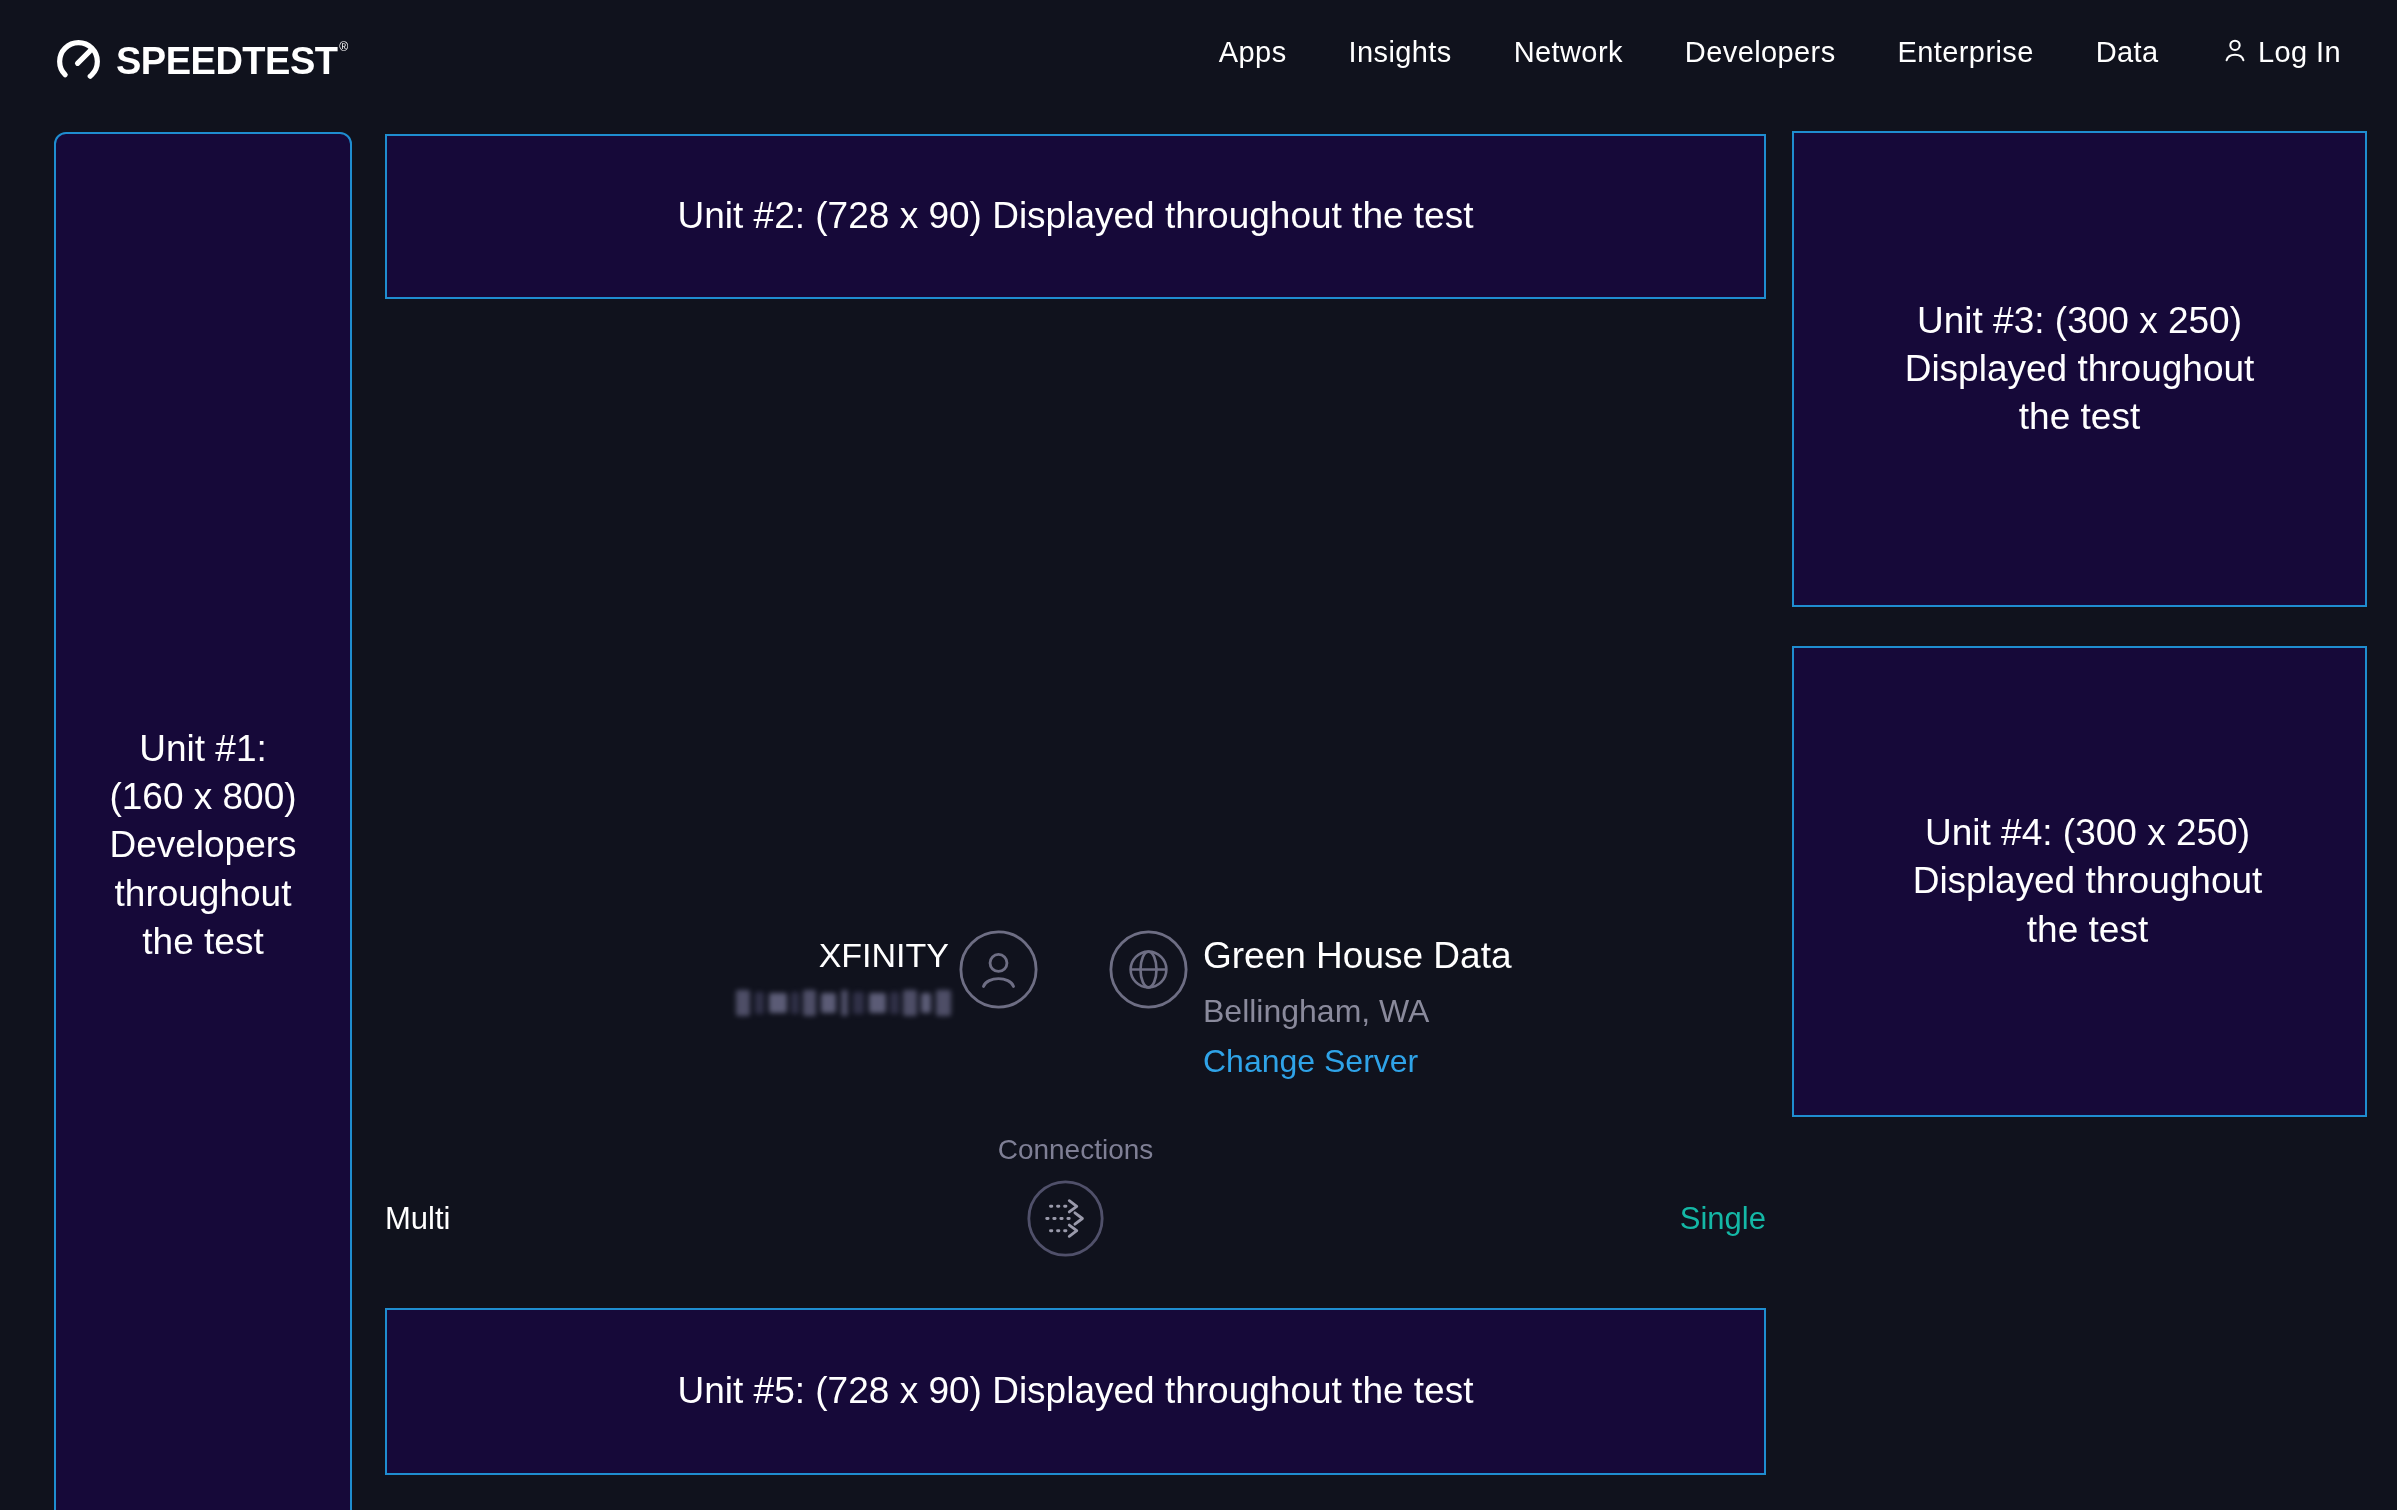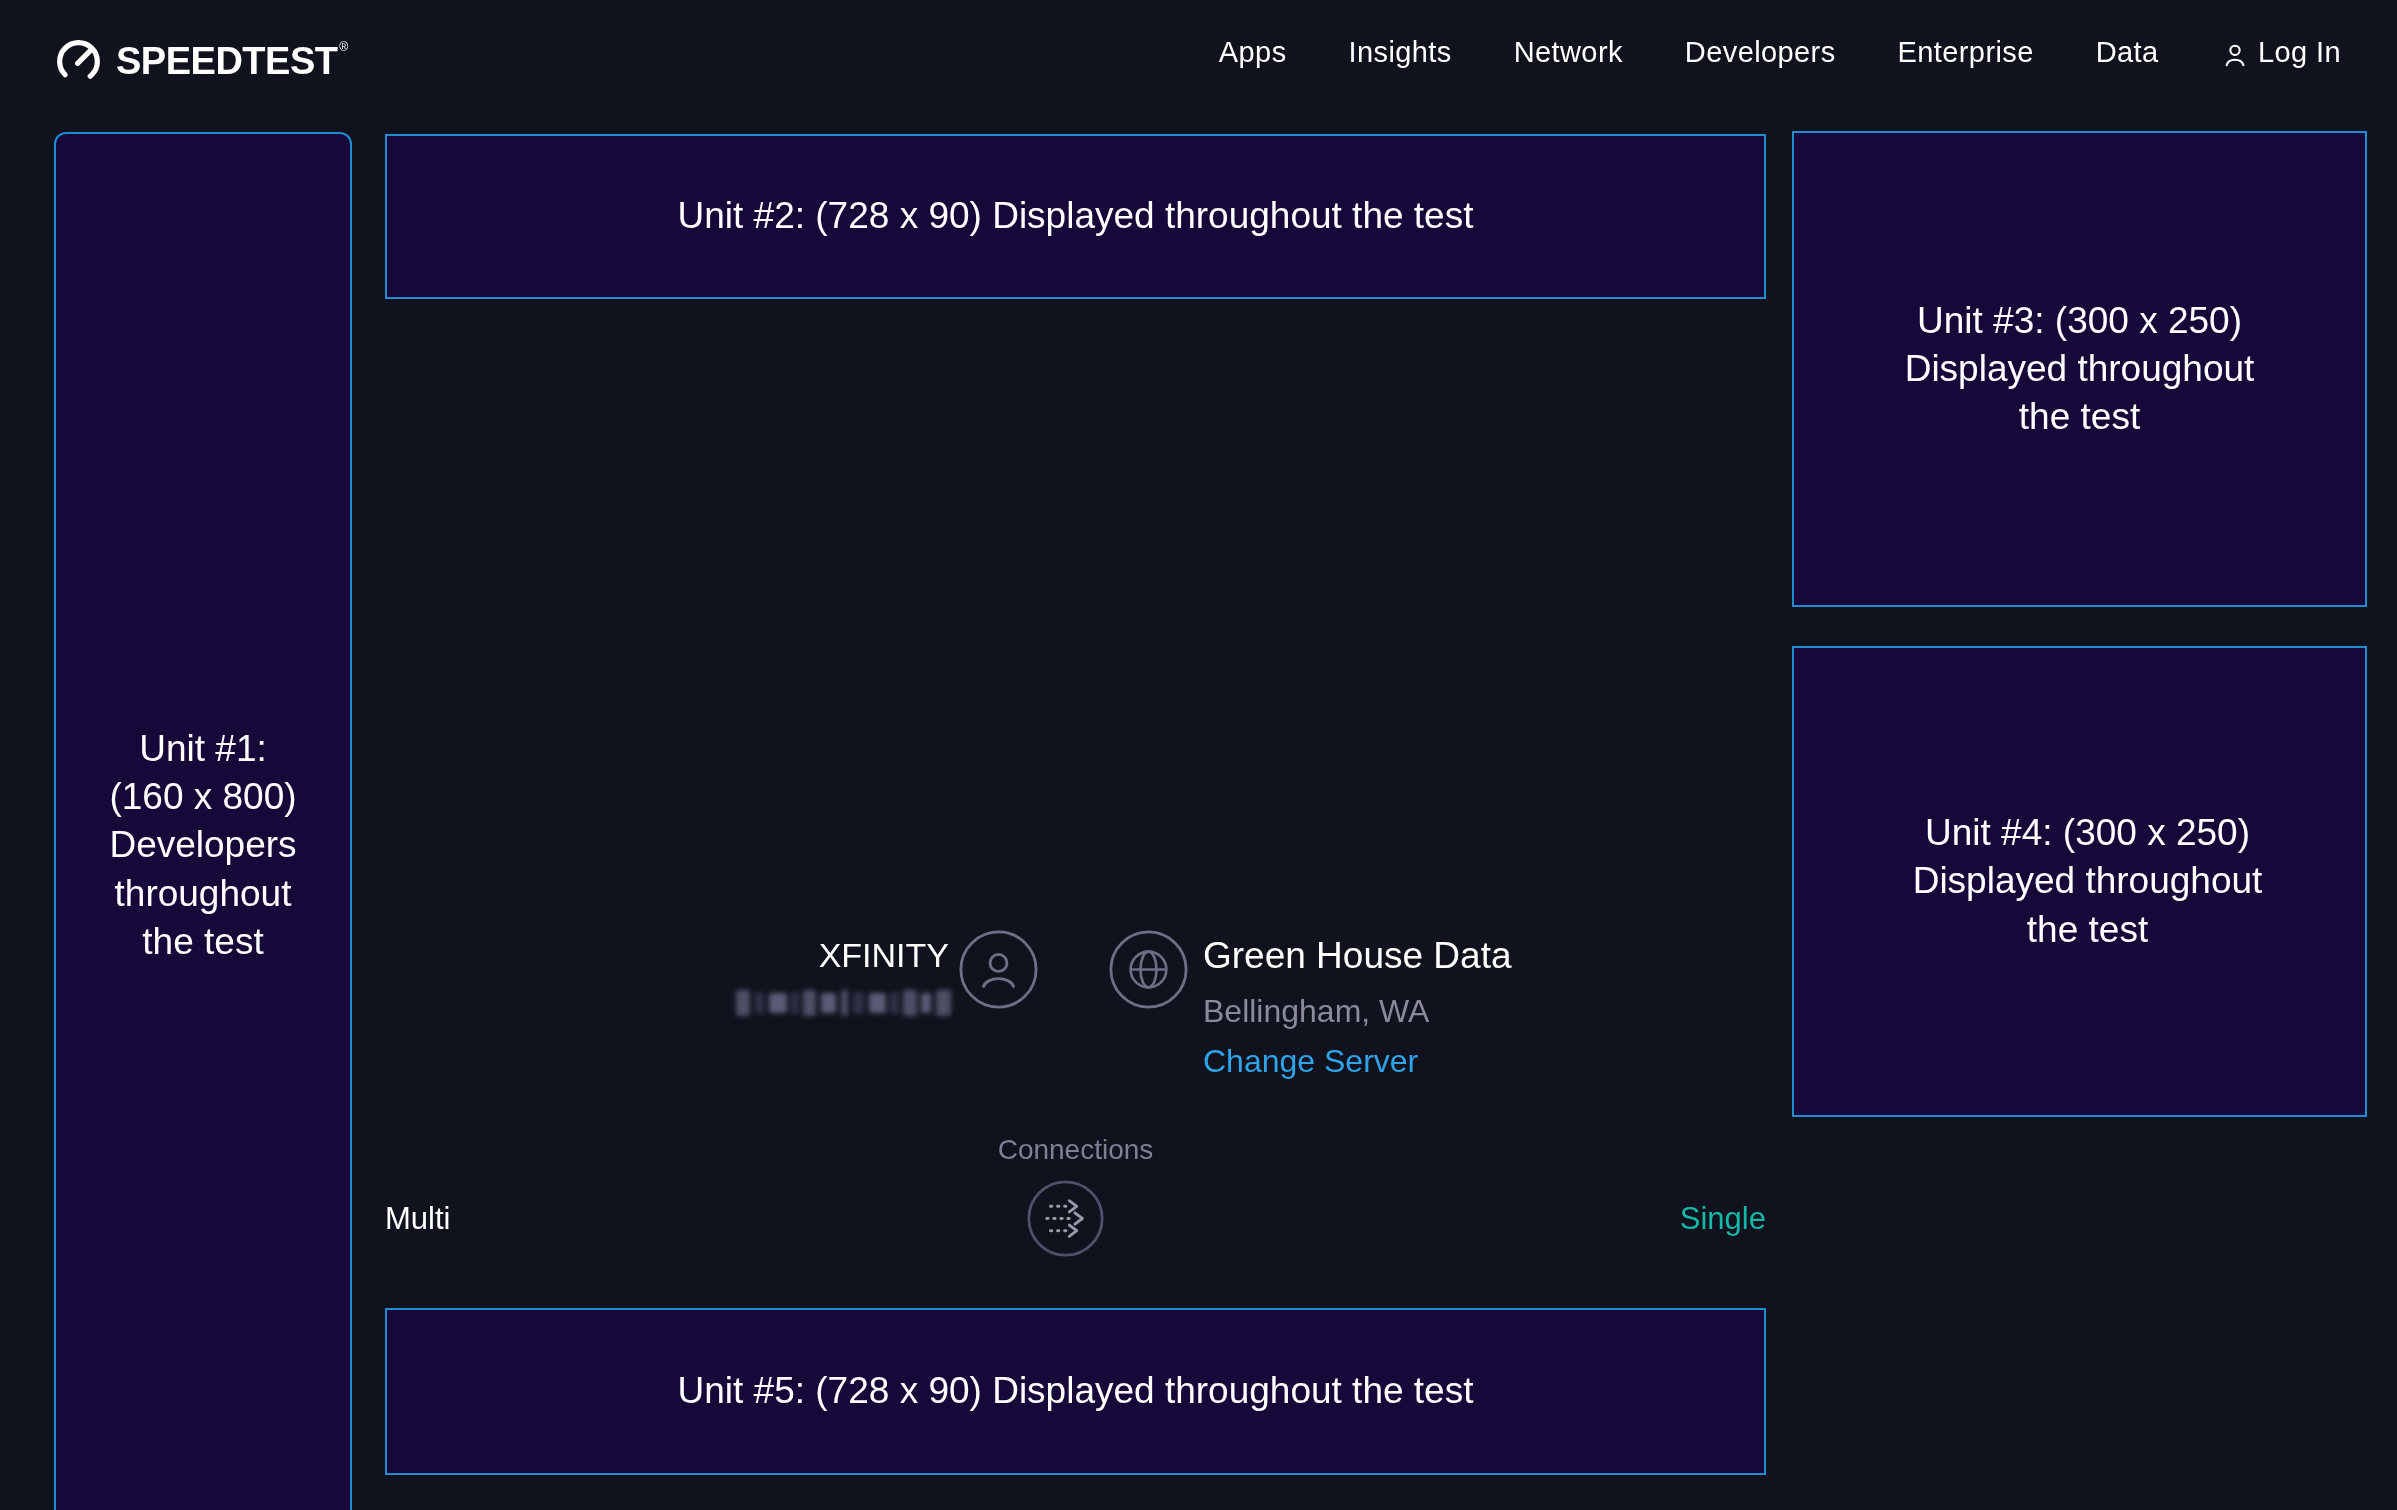--- a/index.html
+++ b/index.html
@@ -9,21 +9,21 @@
     font-family:"Liberation Sans", sans-serif;
     -webkit-font-smoothing:antialiased;
   }
   
   .logo{position:absolute;left:54px;top:34px;display:flex;align-items:flex-start;cursor:pointer;}
   .logo svg{margin-right:13px;margin-top:1.9px;}
   .logo-text{color:#ffffff;font-size:38px;font-weight:700;letter-spacing:-0.5px;line-height:55px;}
   .logo-tm{color:#ffffff;font-size:12.2px;margin-top:5.6px;margin-left:1.9px;}
   nav.main-nav{position:absolute;right:56px;top:0;height:105px;display:flex;align-items:center;gap:62px;}
   nav.main-nav a{color:#ffffff;font-size:29px;letter-spacing:0.4px;text-decoration:none;cursor:pointer;white-space:nowrap;}
-  .login{display:flex;align-items:flex-end;gap:9.4px;}
+  .login{display:flex;align-items:flex-start;gap:9.4px;}
   
   .ad{
     position:absolute;background:#160939;border:2.8px solid #1f8dd0;
     color:#ffffff;display:flex;align-items:center;justify-content:center;
     text-align:center;font-size:37px;line-height:1.3;cursor:pointer;
     box-sizing:border-box;flex-direction:column;
   }
   #unit1{left:54px;top:132px;width:298px;height:1427px;border-radius:12px;}
   #unit2{left:385px;top:134px;width:1381px;height:165px;}
   #unit3{left:1792px;top:131px;width:575px;height:476px;}

